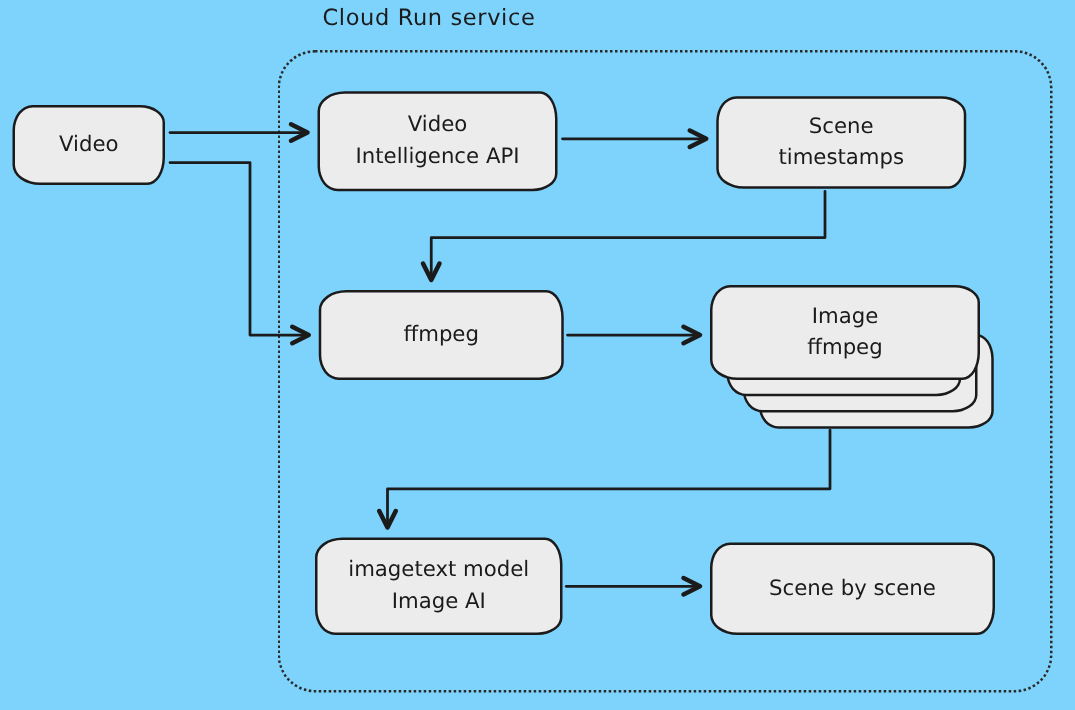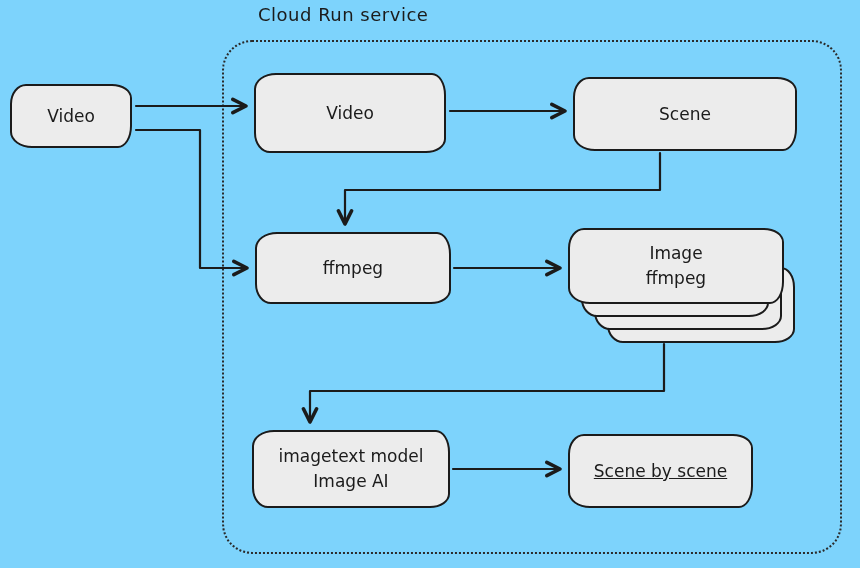--- a/index.html
+++ b/index.html
@@ -87,40 +87,42 @@
     <path d="M664,344 L664,391 L310,391 L310,422" marker-end="url(#ah)"></path>
     <path d="M453,469 L560,469" marker-end="url(#ah)"></path>
   </svg>
 
   <div class="box r1" style="left:10px; top:84px; width:122px; height:64px;">
     <span>Video</span>
   </div>
 
   <div class="box r2" style="left:254px; top:73px; width:192px; height:80px;">
     <span>Video</span>
+    <span>Intelligence API</span>
   </div>
 
-  <div class="box r1" style="left:573px; top:77px; width:224px; height:74px;">
+  <div class="box r1" style="left:573px; top:77px; width:200px; height:74px;">
     <span>Scene</span>
+    <span>timestamps</span>
   </div>
 
   <div class="box r2" style="left:255px; top:232px; width:196px; height:72px;">
     <span>ffmpeg</span>
   </div>
 
   <div class="card" style="left:607px; top:267px; width:188px; height:76px;"></div>
   <div class="card" style="left:594px; top:254px; width:188px; height:76px;"></div>
   <div class="card" style="left:581px; top:241px; width:188px; height:76px;"></div>
   <div class="box r1" style="left:568px; top:228px; width:216px; height:76px; z-index:3;">
     <span>Image</span>
     <span>ffmpeg</span>
   </div>
 
   <div class="box r2" style="left:252px; top:430px; width:198px; height:78px;">
     <span>imagetext model</span>
     <span>Image AI</span>
   </div>
 
-  <div class="box r1" style="left:568px; top:434px; width:185px; height:74px;text-decoration:underline;">
+  <div class="box r1" style="left:568px; top:434px; width:228px; height:74px;">
     <span>Scene by scene</span>
   </div>
 
 </div>
 
 </body></html>

